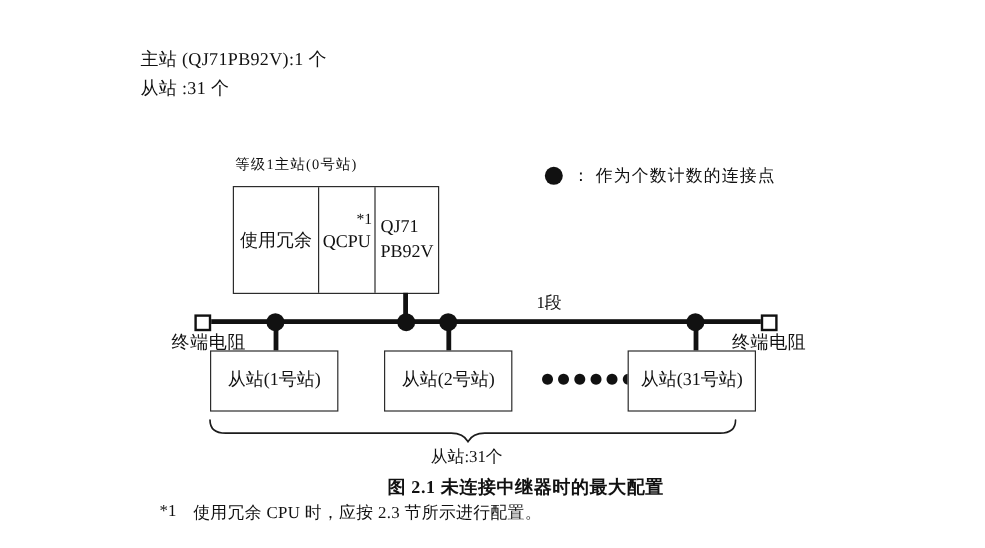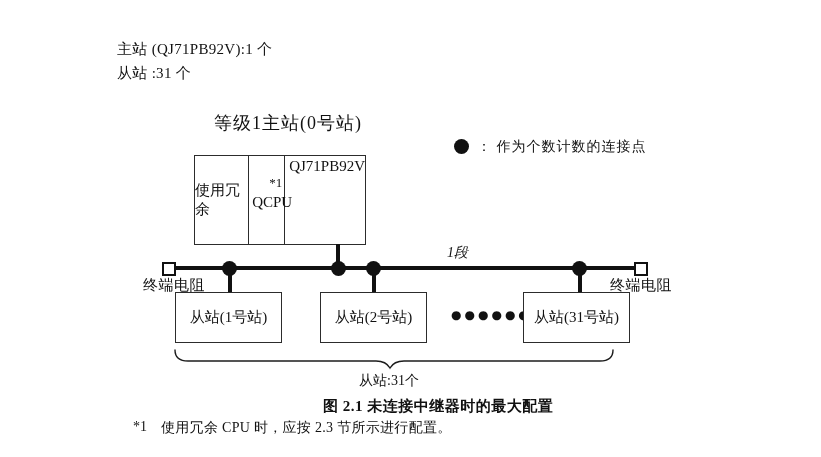--- a/index.html
+++ b/index.html
@@ -10,42 +10,42 @@
   .abs{position:absolute;}
   
   .title{left:87px;top:11px;font-size:18px;font-weight:700;letter-spacing:.5px;}
   .hline{left:117px;font-size:15px;letter-spacing:.3px;text-align:right;}
   .hl1{top:40px;}
   .hl2{top:64px;}
   
   .legend-dot{left:454px;top:139px;width:15px;height:15px;border-radius:50%;background:#111;}
   .legend-text{left:477px;top:138px;font-size:14px;letter-spacing:1px;}
   
-  .master-label{left:196px;top:111px;font-size:18px;letter-spacing:1px;margin-left:18px;}
+  .master-label{left:196px;top:129px;font-size:12px;letter-spacing:1px;}
   .master-box{left:194px;top:155px;width:172px;height:90px;border:1.5px solid #2c2c2c;display:flex;box-sizing:border-box;background:#fff;}
   .cell{height:100%;box-sizing:border-box;}
   .cell1{width:71px;border-right:1.5px solid #2c2c2c;display:flex;align-items:center;justify-content:center;font-size:15px;}
   .cell2{width:47px;border-right:1.5px solid #2c2c2c;position:relative;font-size:15px;}
   .cell2 .note{position:absolute;top:19px;right:2px;font-size:13px;}
   .cell2 .cpu{position:absolute;left:3px;top:38px;}
-  .cell3{flex:1;display:flex;flex-direction:row;justify-content:center;padding-left:4px;font-size:15px;line-height:21px;}
+  .cell3{flex:1;display:flex;flex-direction:column;justify-content:center;padding-left:4px;font-size:15px;line-height:21px;}
   
   .bus{left:172px;top:266px;width:465px;height:4px;background:#111;}
   .vline{width:4px;background:#111;}
   .drop-master{left:336px;top:244px;height:23px;}
   .tap1{left:228px;top:268px;height:25px;}
   .tap2{left:372px;top:268px;height:25px;}
   .tap31{left:578px;top:268px;height:25px;}
   .cdot{width:15px;height:15px;border-radius:50%;background:#111;top:261px;}
   .cd1{left:222px;} .cd2{left:331px;} .cd3{left:366px;} .cd4{left:572px;}
   .tsq{width:10px;height:10px;background:#fff;border:2px solid #111;top:262px;}
   .tsq-l{left:162px;} .tsq-r{left:634px;}
   .tlabel{font-size:15px;top:276px;letter-spacing:.5px;}
   .tlabel-l{left:143px;} .tlabel-r{left:610px;}
-  .seg-label{left:447px;top:244px;font-size:14px;font-style:italic;}
+  .seg-label{left:447px;top:244px;font-size:14px;}
   
   .slave{width:107px;height:51px;top:292px;border:1.5px solid #2c2c2c;box-sizing:border-box;background:#fff;
          display:flex;flex-direction:row;align-items:center;justify-content:center;font-size:15px;line-height:21px;text-align:center;}
   .sb1{left:175px;} .sb2{left:320px;} .sb31{left:523px;}
   .ellipsis{left:451px;top:308px;font-size:12px;letter-spacing:3px;color:#111;font-family:"DejaVu Sans",sans-serif;}
   
   .brace{left:174px;top:349px;}
   .brace-label{left:359px;top:372px;font-size:14px;}
   .caption{left:299px;top:397px;font-size:15px;font-weight:700;letter-spacing:.5px;margin-left:24px;}
   .fn-marker{left:133px;top:419px;font-size:14px;}

